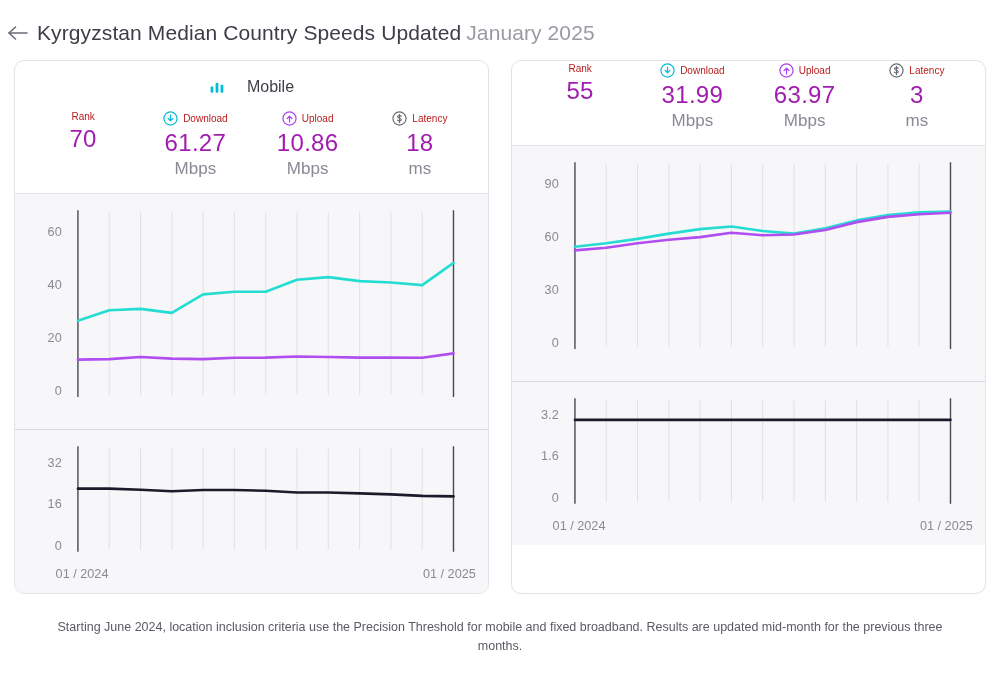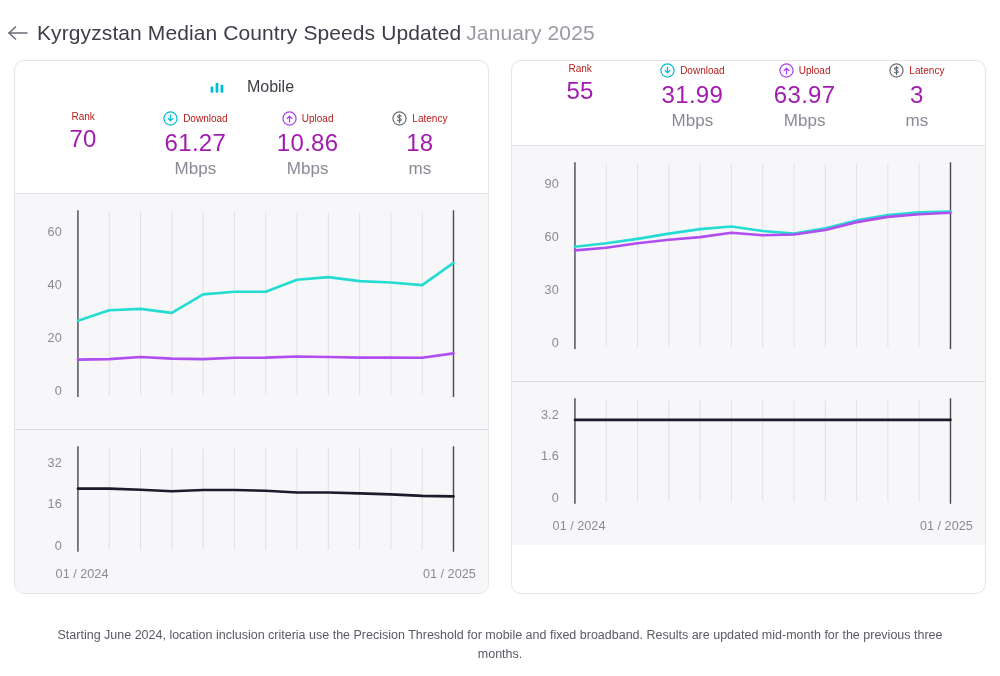--- a/index.html
+++ b/index.html
@@ -140,21 +140,21 @@
   .x-label {
     font-size: 12.5px;
     fill: #8a8a95;
     font-family: "Liberation Sans", sans-serif;
   }
   .gridline { stroke: #e1e1e6; stroke-width: 1; }
   .edgeline { stroke: #4a4a55; stroke-width: 1.4; }
 
   
   .footnote {
-    margin: 32px auto 0;
+    margin: 24px auto 0;
     max-width: 960px;
     text-align: center;
     font-size: 12.5px;
     color: #5a5a64;
     line-height: 1.55;
     padding: 0 14px;
     box-sizing: border-box;
   }
 </style>
 </head>

